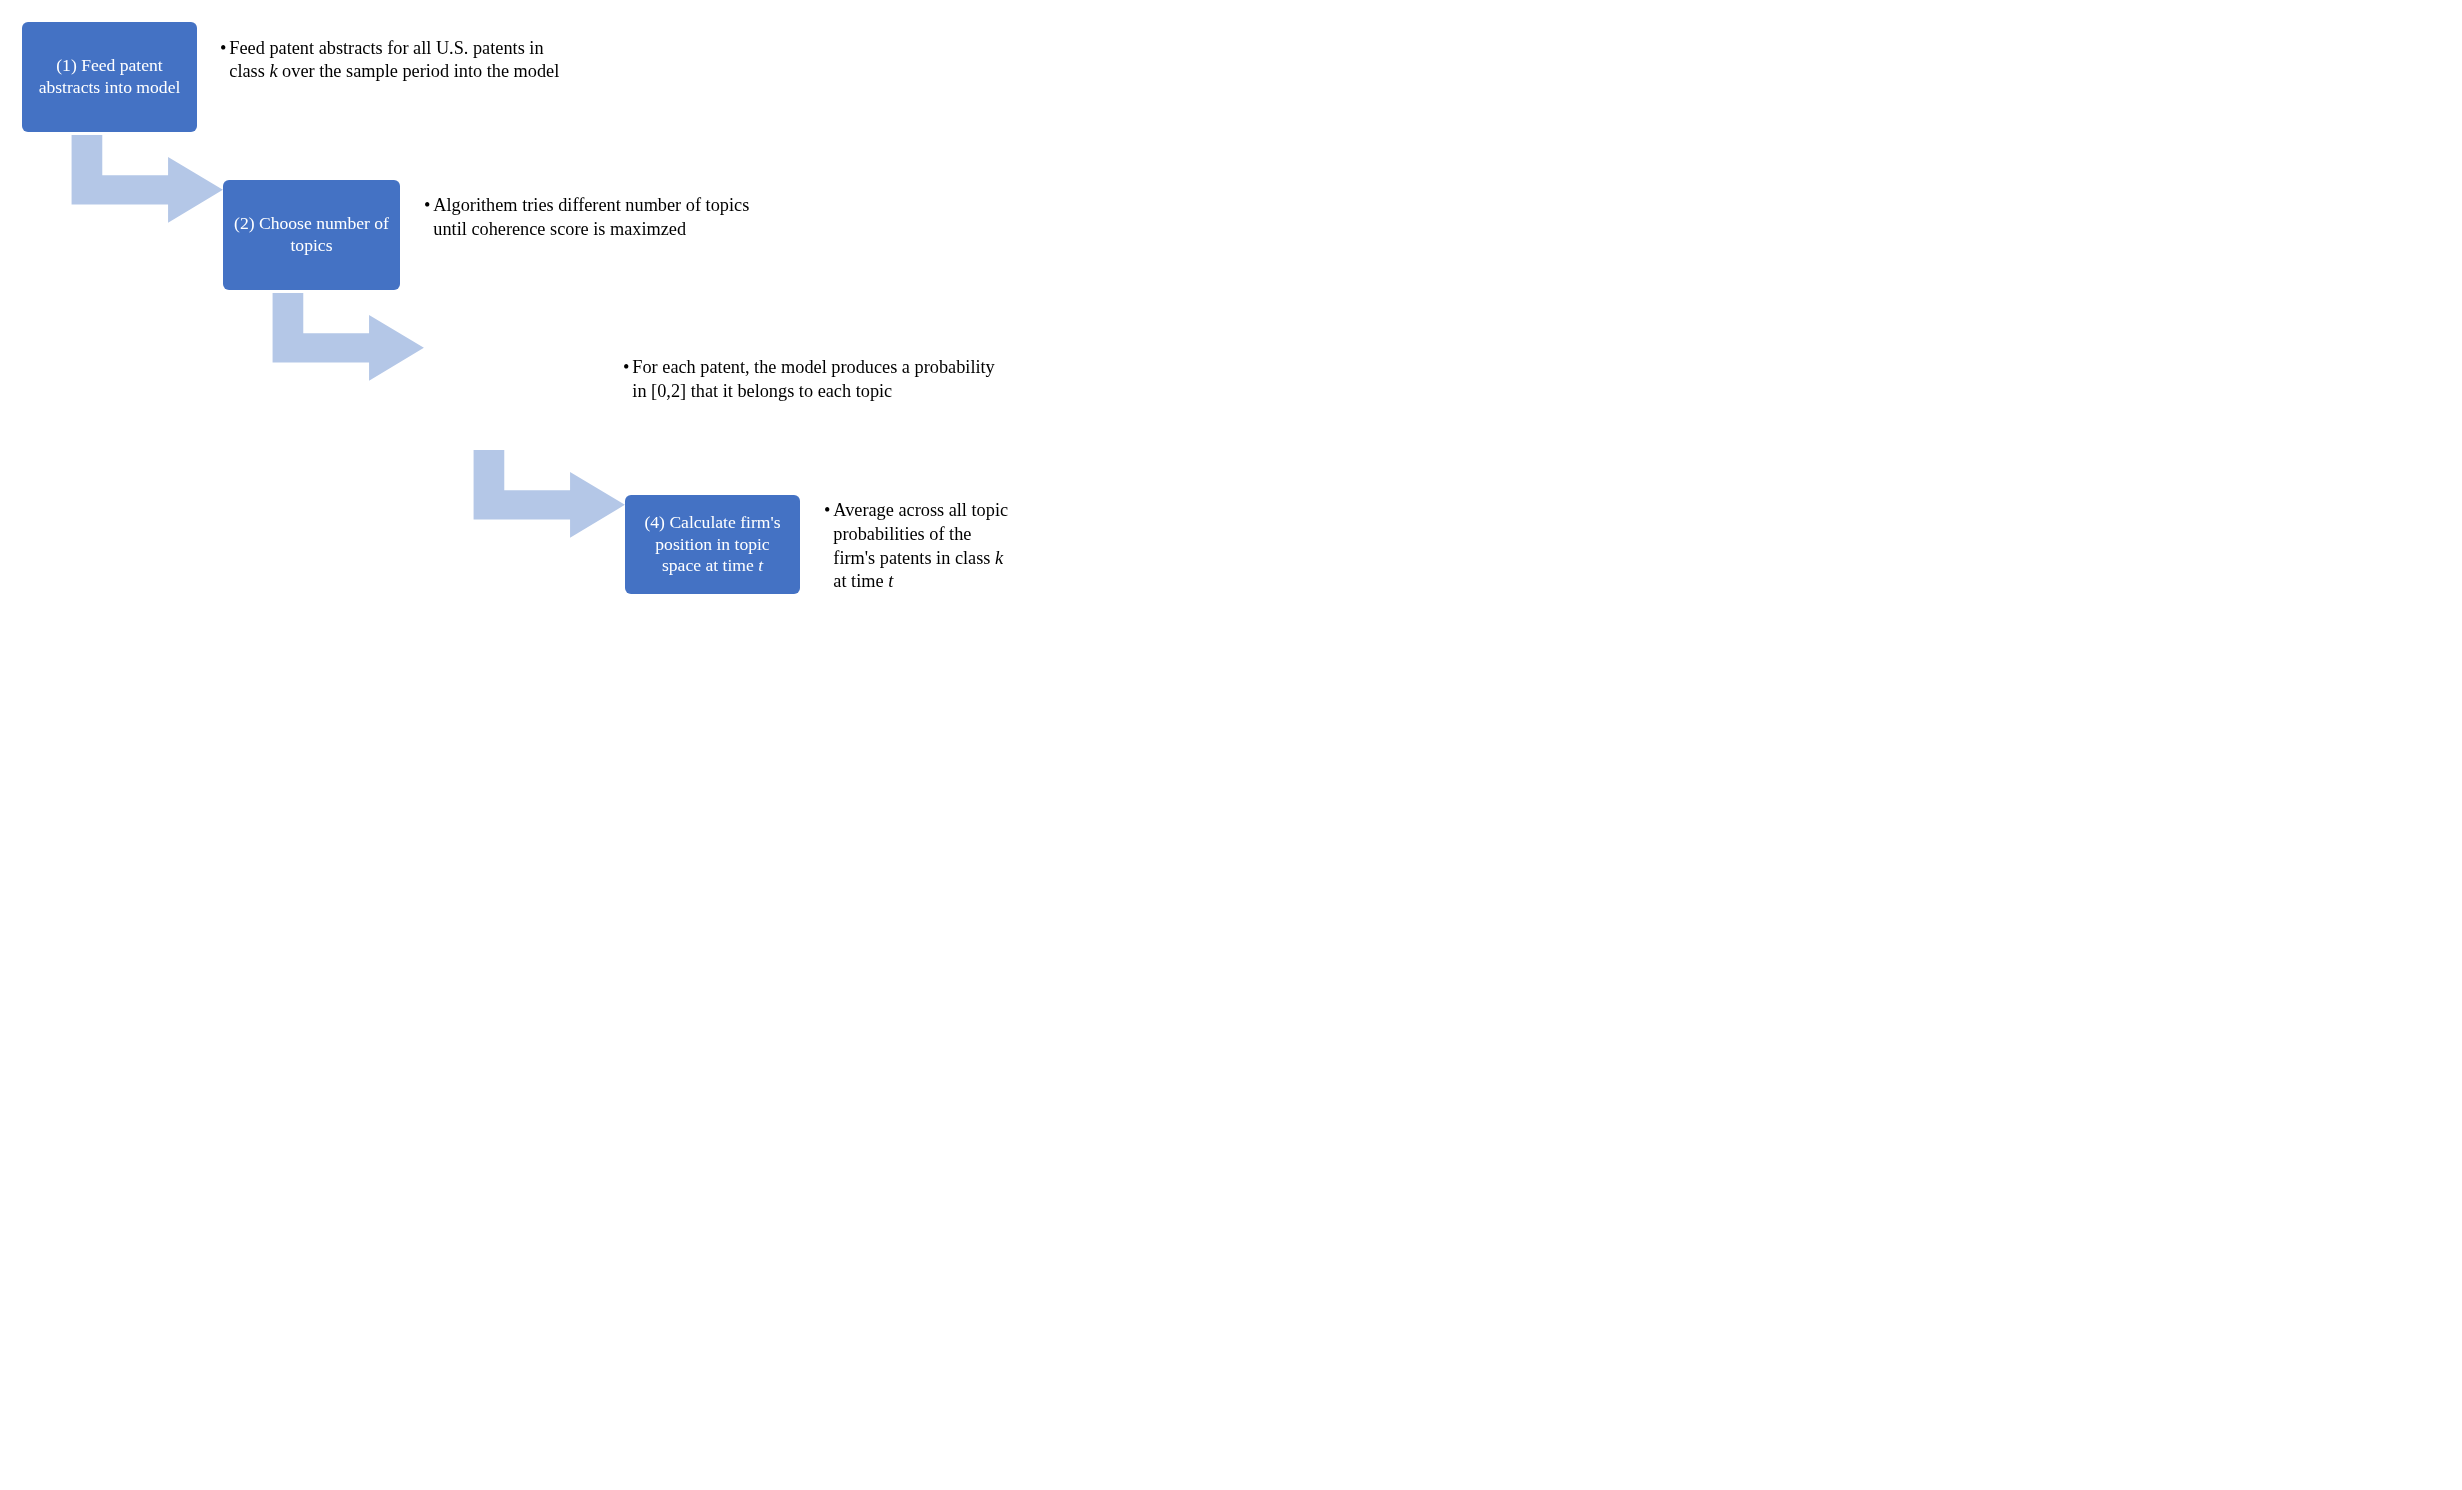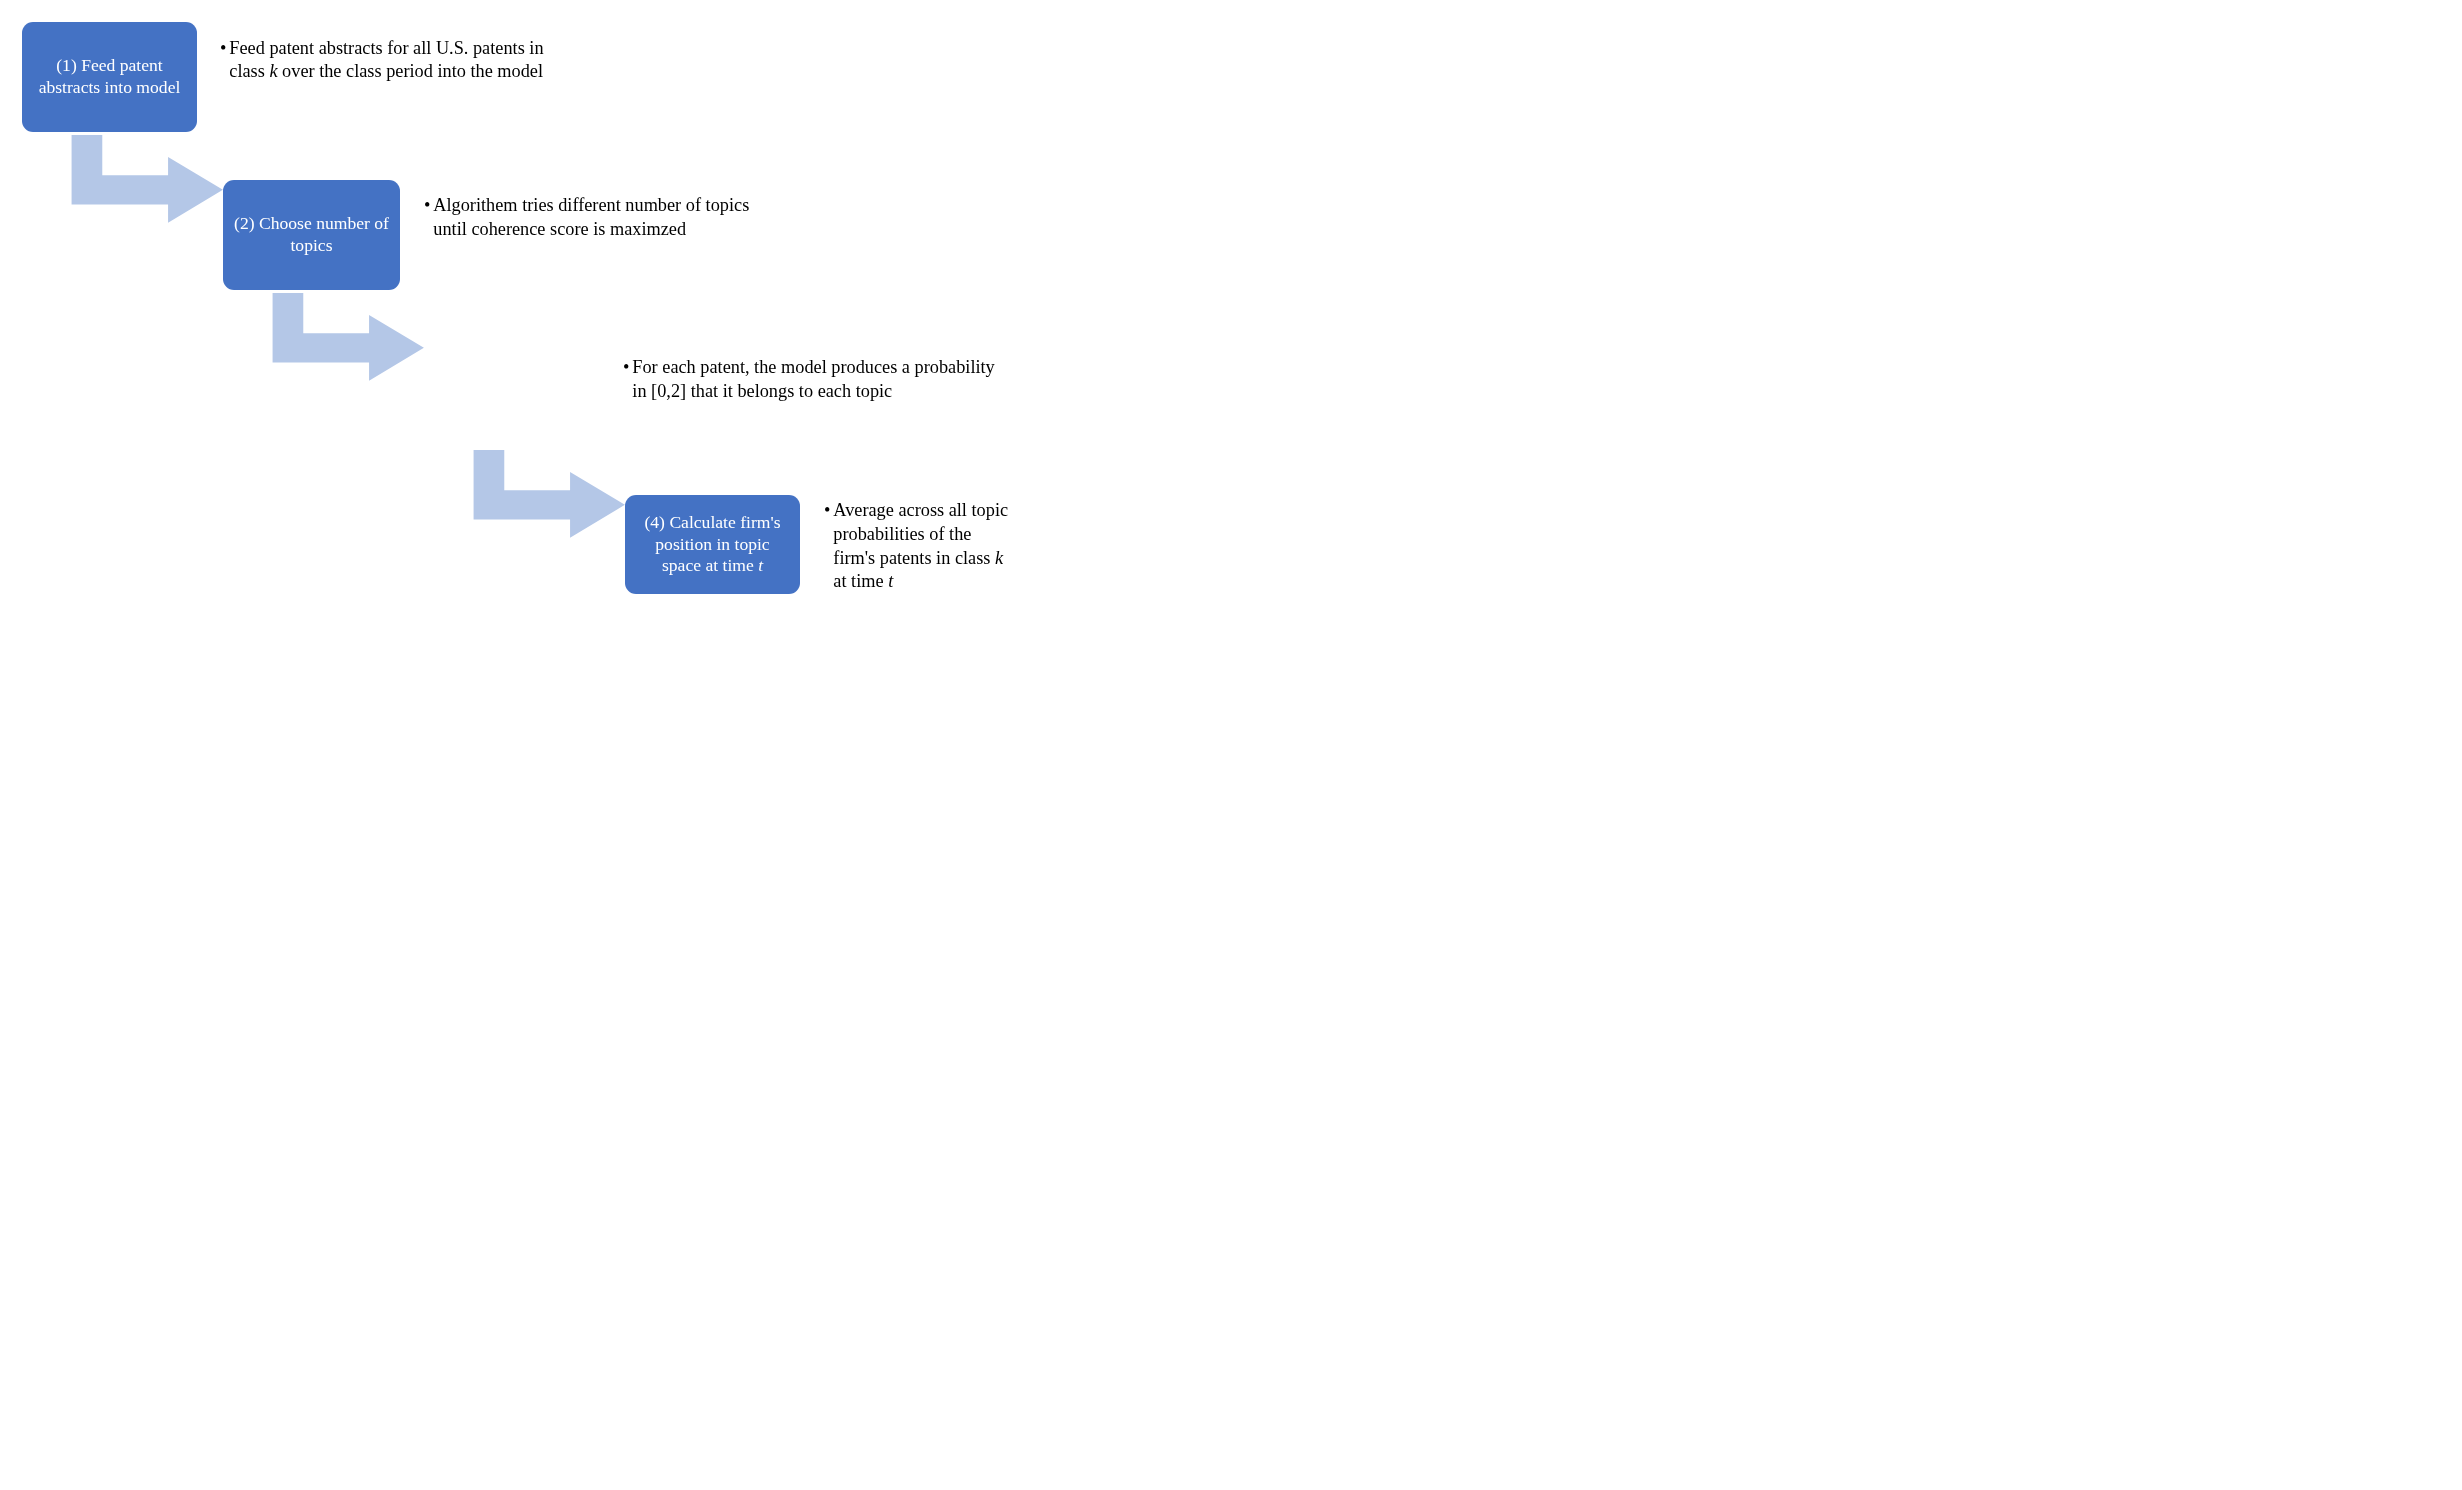--- a/index.html
+++ b/index.html
@@ -12,21 +12,21 @@
   }
   .diagram {
     position: relative;
     width: 997px;
     height: 638px;
   }
   .step-box {
     position: absolute;
     background: #4472c4;
     color: #ffffff;
-    border-radius: 11px;
+    border-radius: 6px;
     display: flex;
     align-items: center;
     justify-content: center;
     text-align: center;
     padding: 13.2px 10.3px;
     font-size: 17.6px;
     line-height: 1.25;
   }
   .desc {
     position: absolute;
@@ -72,21 +72,21 @@
 <div class="diagram">
 
   <div class="step-box box1">
     <span>(1) Feed patent abstracts into model</span>
   </div>
 
   <div class="desc desc1">
     <div class="bullet">
       <span class="bullet-marker">•</span>
       <span>
-        <span>Feed patent abstracts for all U.S. patents in class </span><span class="italic">k</span><span> over the class period into the model</span>
+        <span>Feed patent abstracts for all U.S. patents in class </span><span class="italic">k</span><span> over the sample period into the model</span>
       </span>
     </div>
   </div>
 
   <div class="arrow arrow1">
     <svg width="172" height="106" viewBox="0 0 235 145">
       <path d="M 0 0 L 70 0 L 70 55 L 160 55 L 160 30 L 235 75 L 160 120 L 160 95 L 28 95 L 28 0 Z" fill="#b4c7e7"></path>
     </svg>
   </div>
 

